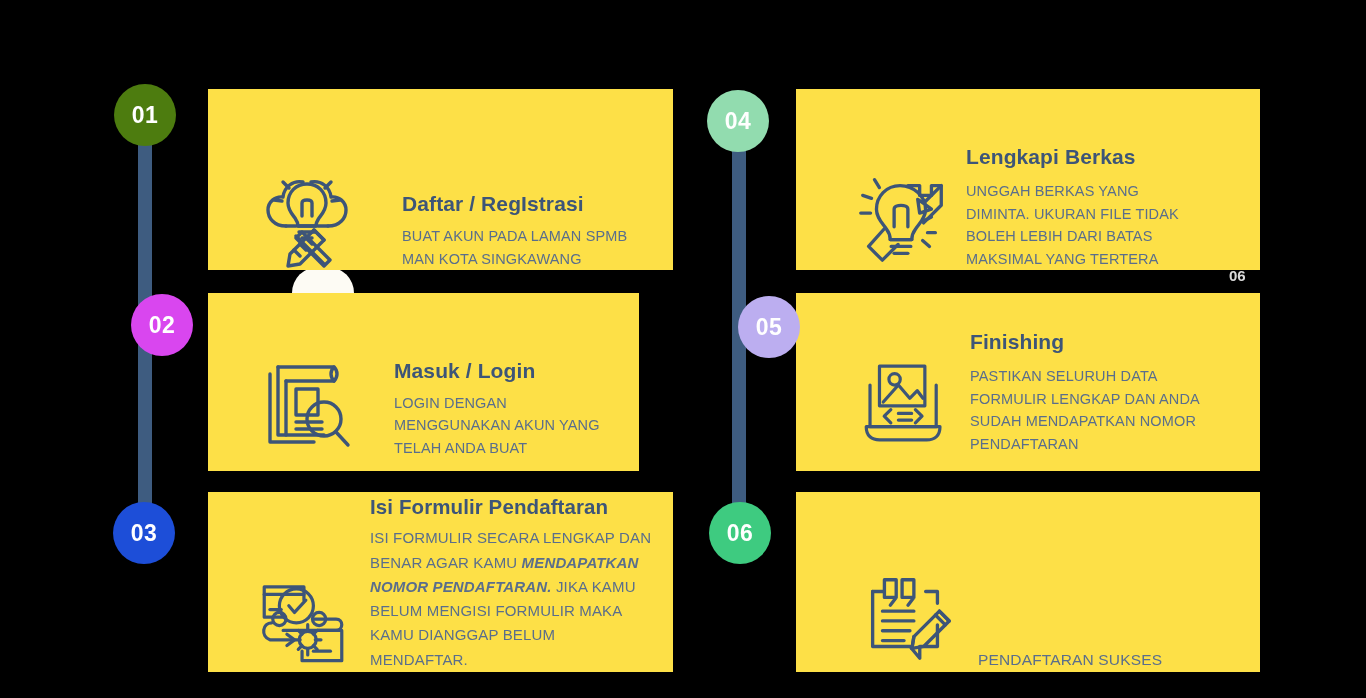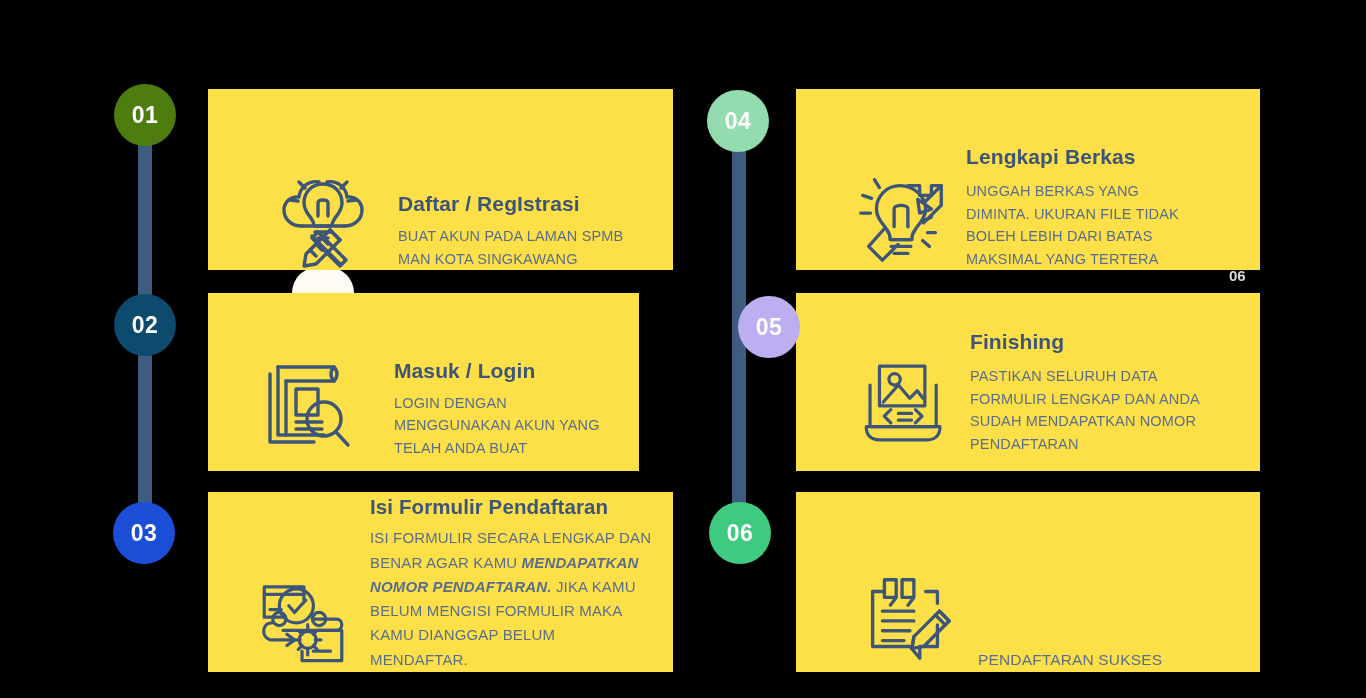--- a/index.html
+++ b/index.html
@@ -98,21 +98,21 @@
 <div id="stage">
 
   <div class="rail" style="left:138px; top:113px; height:212px;"></div>
   <div class="rail" style="left:138px; top:325px; height:208px;"></div>
 
   <div class="rail" style="left:732px; top:119px; height:208px;"></div>
   <div class="rail" style="left:732px; top:327px; height:206px;"></div>
 
   <div class="artifact-dome" style="left:292px; top:267px;"></div>
 
-  <div class="card col-left" style="left:208px; top:89px; width:465px; height:181px; padding:0 0 0 40px;">
+  <div class="card col-left" style="left:208px; top:89px; width:465px; height:181px; padding:0 0 0 24px;gap:20px;">
     <div class="card-icon">
       <svg width="110" height="110" viewBox="0 0 110 110" fill="none" stroke="#3D5578" stroke-width="3.4" stroke-linecap="round" stroke-linejoin="round">
         <path d="M34 66 C22 66 16 58 16 50 C16 42 23 36 31 37 C32 27 41 20 51 22"></path>
         <path d="M76 66 C88 66 94 58 94 50 C94 42 87 36 79 37 C78 27 69 20 59 22"></path>
         <path d="M34 66 L44 66 M66 66 L76 66"></path>
         <path d="M55 24 C44 24 36 32 36 43 C36 50 40 54 43 58 C45 61 46 63 46 66 L64 66 C64 63 65 61 67 58 C70 54 74 50 74 43 C74 32 66 24 55 24 Z"></path>
         <path d="M46 66 L64 66 M47 72 L63 72"></path>
         <path d="M50 78 L60 78"></path>
         <path d="M50 43 L50 56 M60 43 L60 56 M50 43 C50 39 60 39 60 43"></path>
         <path d="M31 22 L37 28 M22 40 L30 41 M79 22 L73 28 M88 40 L80 41"></path>
@@ -144,21 +144,21 @@
         <path d="M44 73 L70 73 M44 80 L70 80"></path>
         <circle cx="72" cy="70" r="17"></circle>
         <path d="M84 83 L96 96"></path>
       </svg>
     </div>
     <div class="card-body" style="padding-left:12px;">
       <div class="card-title">Masuk / Login</div>
       <div class="card-desc" style="max-width:262px;">LOGIN DENGAN MENGGUNAKAN AKUN YANG TELAH ANDA BUAT</div>
     </div>
   </div>
-  <div class="step-badge" style="left:114px; top:294px; background:#0c4a6e;">
+  <div class="step-badge" style="left:131px; top:294px; background:#d946ef;">
     <span>02</span>
   </div>
 
   <div class="card col-left" style="left:208px; top:492px; width:465px; height:180px; padding:0 0 0 28px;">
     <div class="card-icon" style="width:134px;">
       <svg width="104" height="104" viewBox="0 0 110 110" fill="none" stroke="#3D5578" stroke-width="3.4" stroke-linecap="round" stroke-linejoin="round">
         <path d="M14 20 L56 20 L56 34 M14 20 L14 52 L34 52"></path>
         <path d="M14 28 L56 28"></path>
         <path d="M20 44 L32 44"></path>
         <circle cx="48" cy="40" r="18"></circle>

